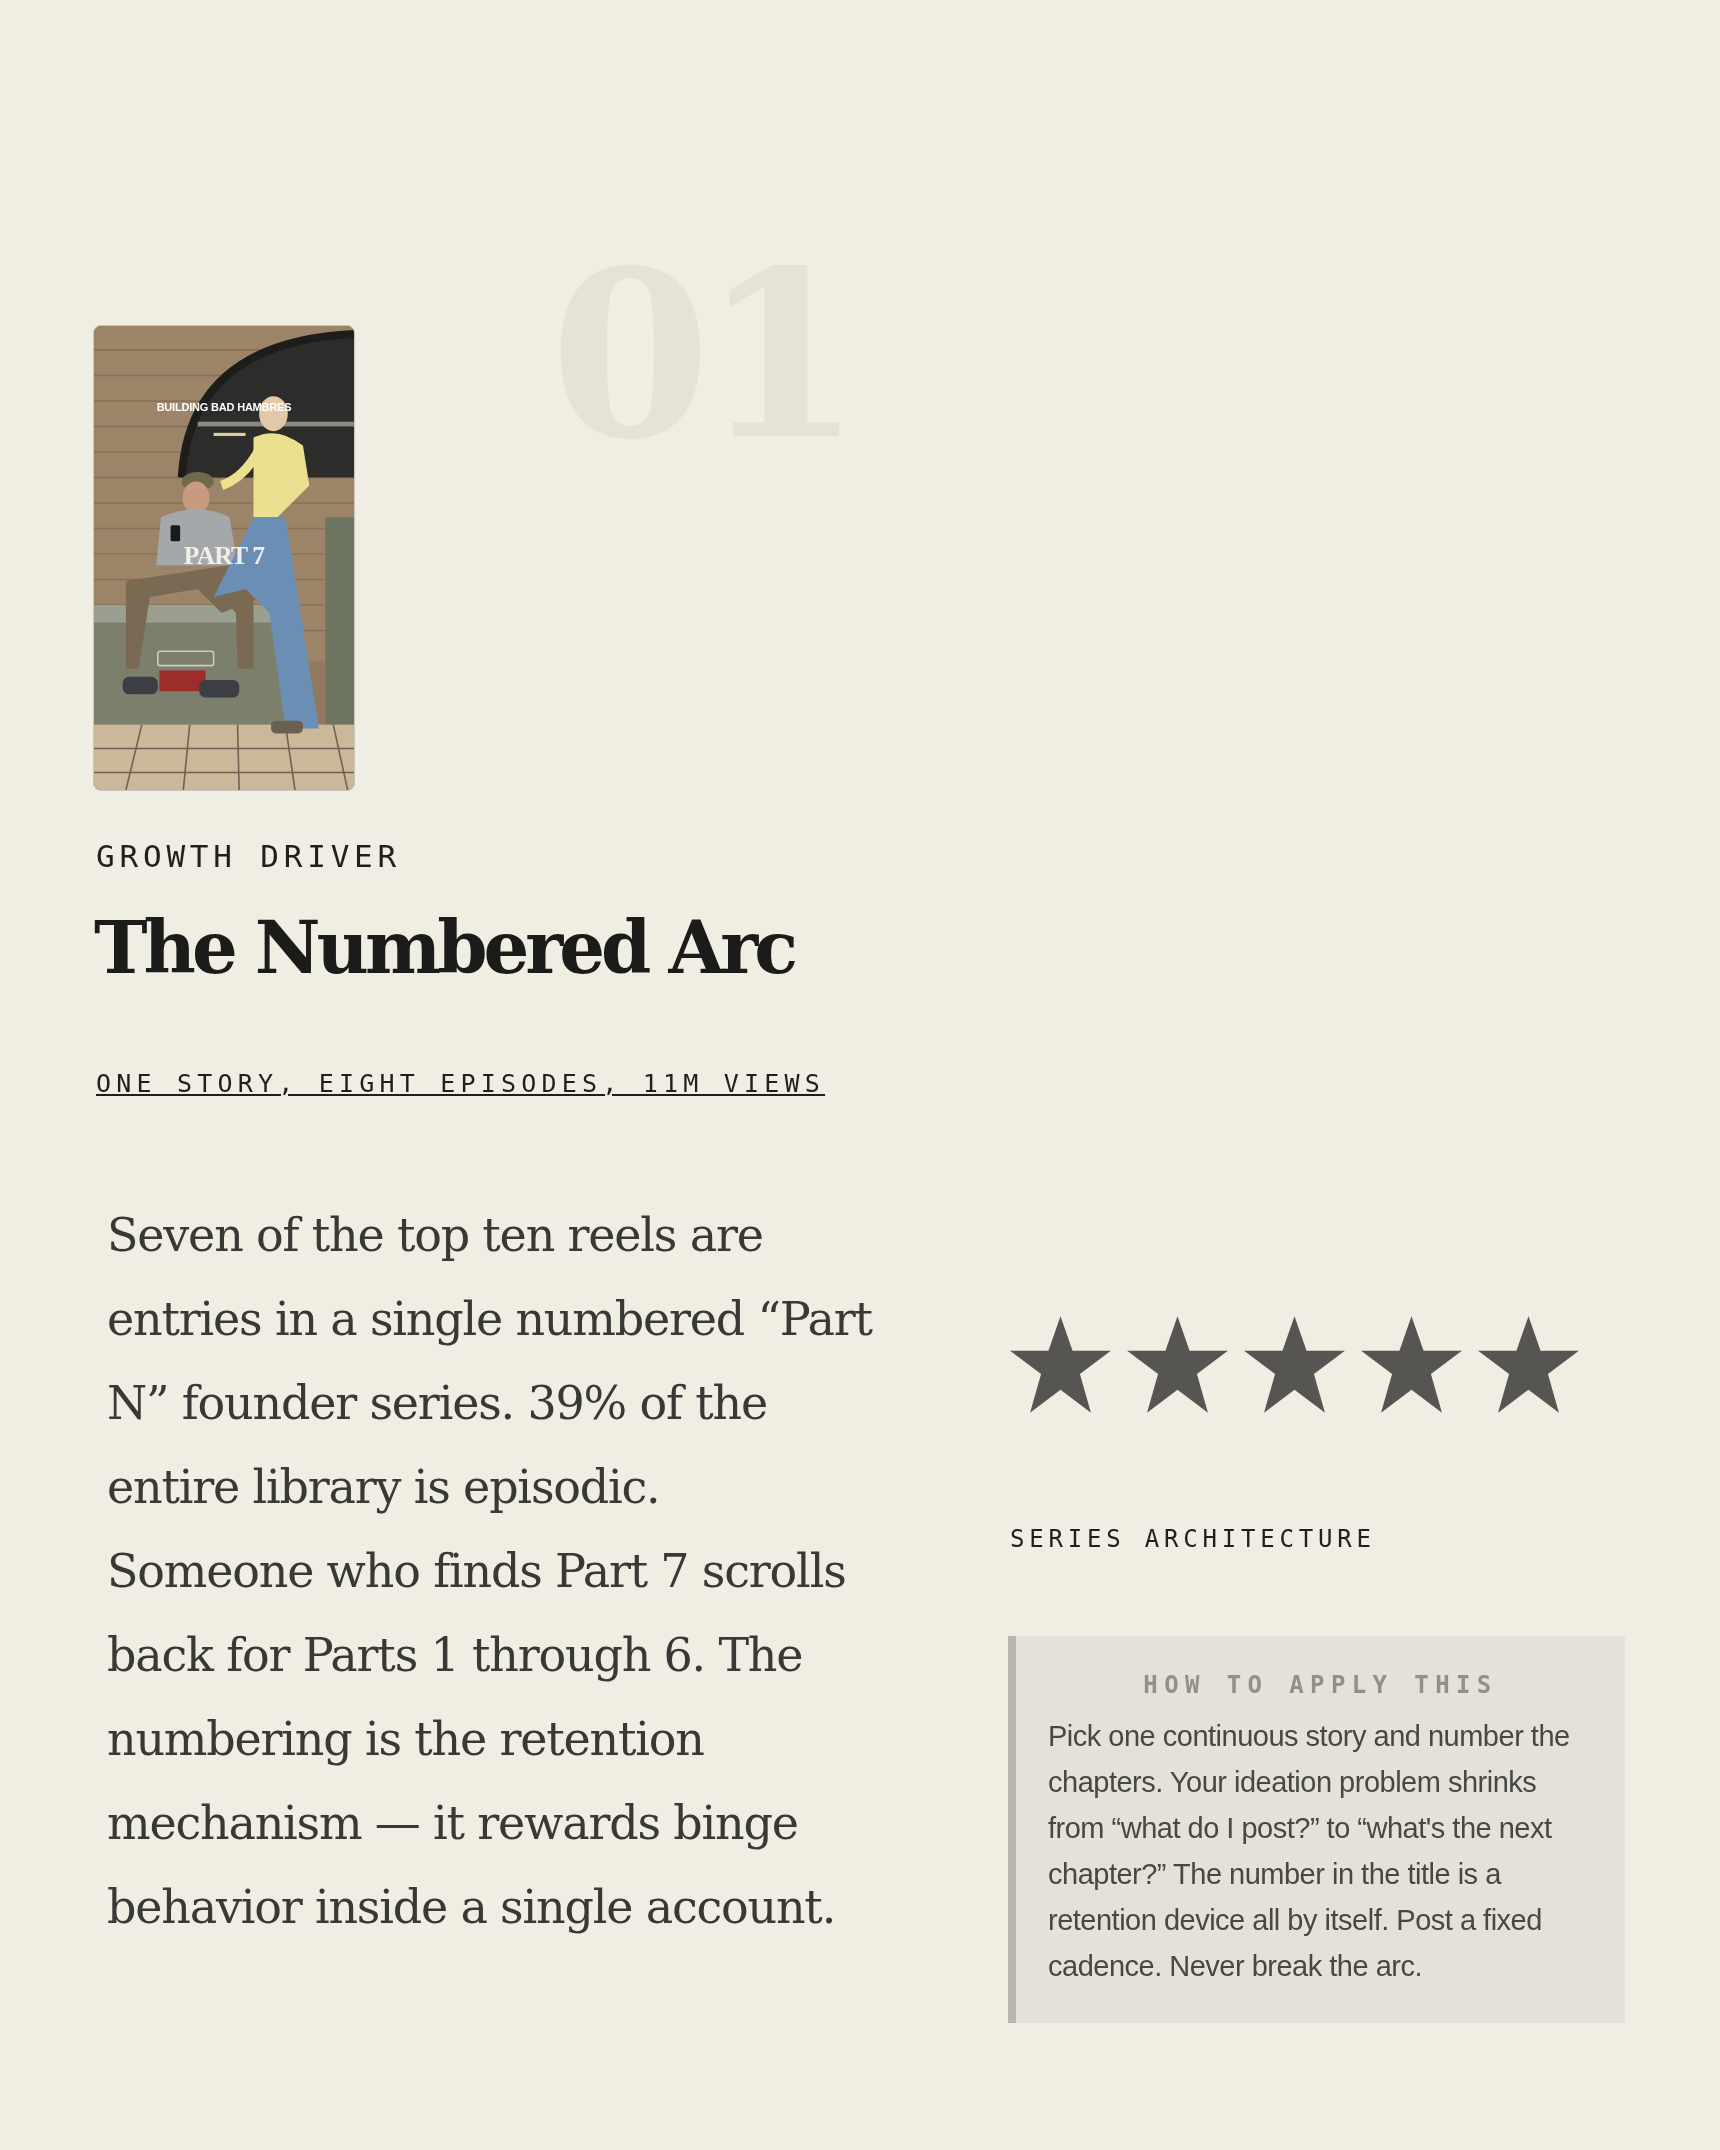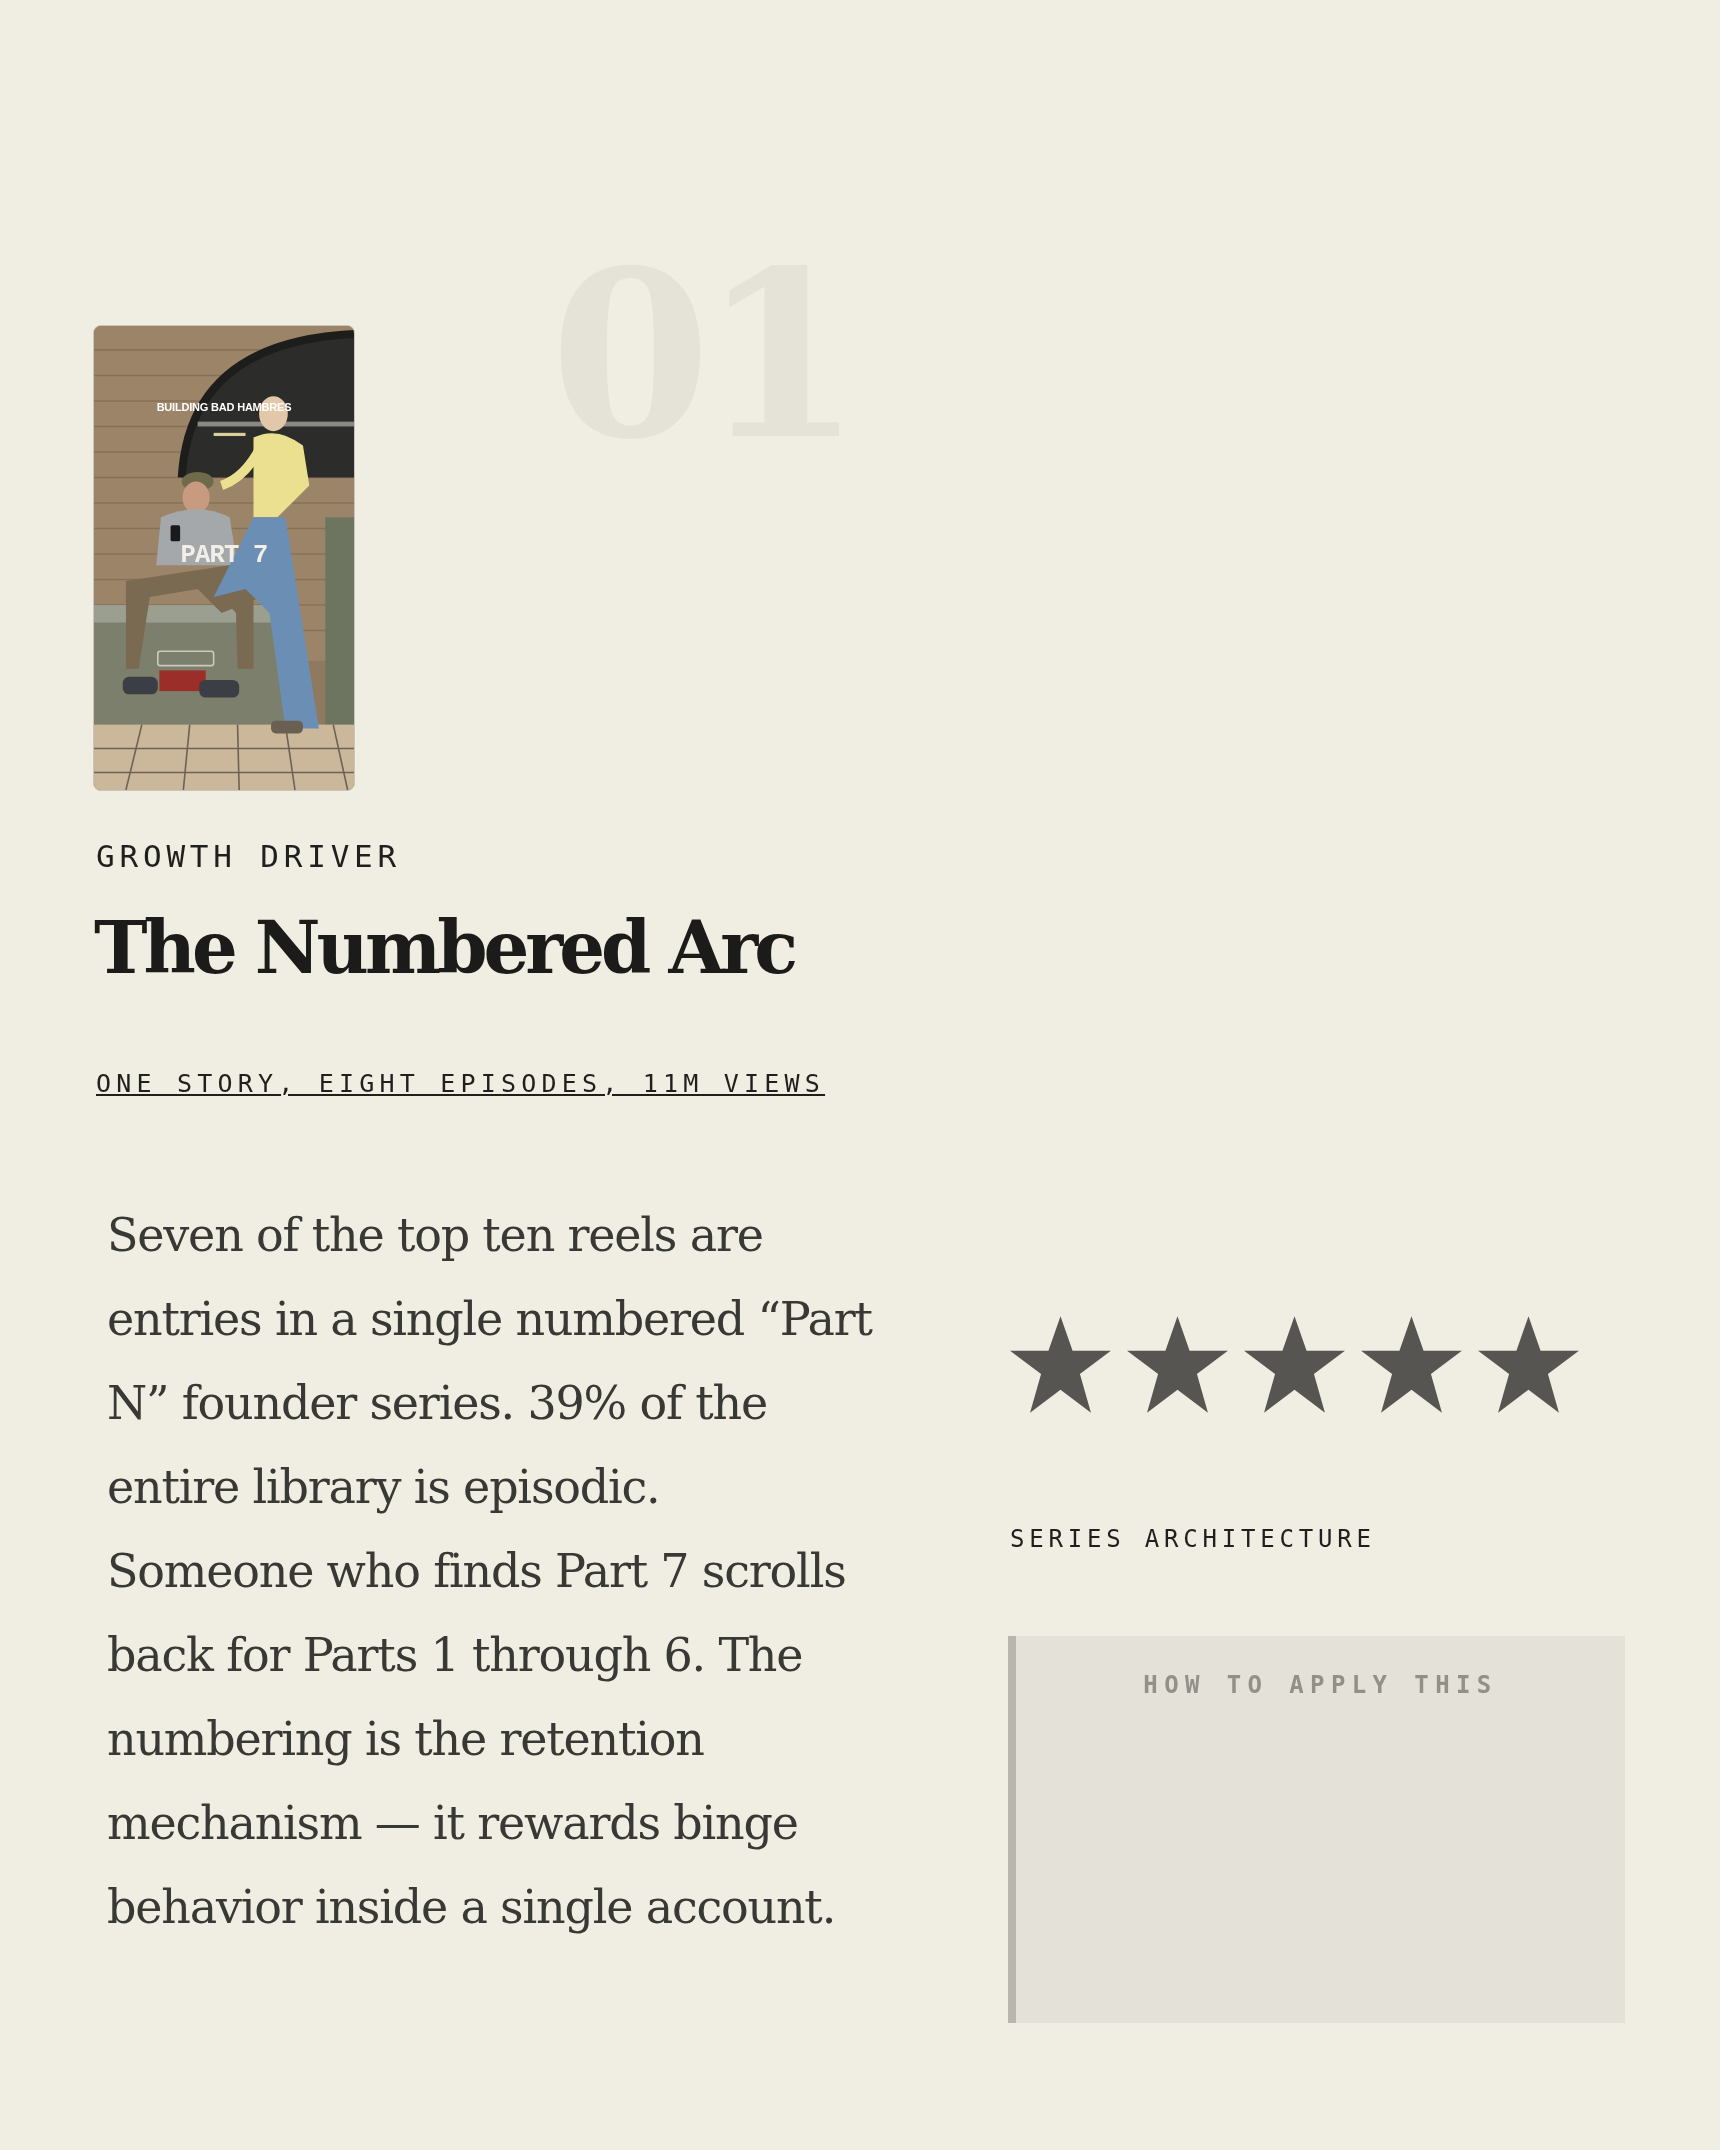--- a/index.html
+++ b/index.html
@@ -30,21 +30,21 @@
   .thumb .caption-top {
     position: absolute; left: 0; right: 0; top: 75px;
     text-align: center;
     font-family: "Liberation Sans", sans-serif;
     font-weight: bold; font-size: 11px; color: #ffffff;
     letter-spacing: -0.2px;
   }
   .thumb .caption-part {
     position: absolute; left: 0; right: 0; top: 215px;
     text-align: center;
-    font-family: Liberation Mono, monospace;
+    font-family: Liberation Serif, serif;
     font-weight: bold; font-size: 25.5px; color: #f2efe8;
     letter-spacing: -0.8px;
   }
   .mono {
     font-family: "DejaVu Sans Mono", monospace;
     text-transform: uppercase;
     color: #1f1f1d;
   }
   .eyebrow {
     position: absolute; left: 96px; top: 838px;
@@ -192,14 +192,15 @@
     </svg>
   <svg class="star" viewBox="0 0 100 92">
       <polygon points="50,0 61.5,33 98,33 68.5,55 79,92 50,70 21,92 31.5,55 2,33 38.5,33" fill="#565551"></polygon>
     </svg>
 </div>
 
 <div class="section-label mono">Series Architecture</div>
 
 <div class="callout">
   <div class="callout-heading">How to apply this</div>
+  <div class="callout-body">Pick one continuous story and number the chapters. Your ideation problem shrinks from “what do I post?” to “what's the next chapter?” The number in the title is a retention device all by itself. Post a fixed cadence. Never break the arc.</div>
 </div>
 
 
 </body></html>

